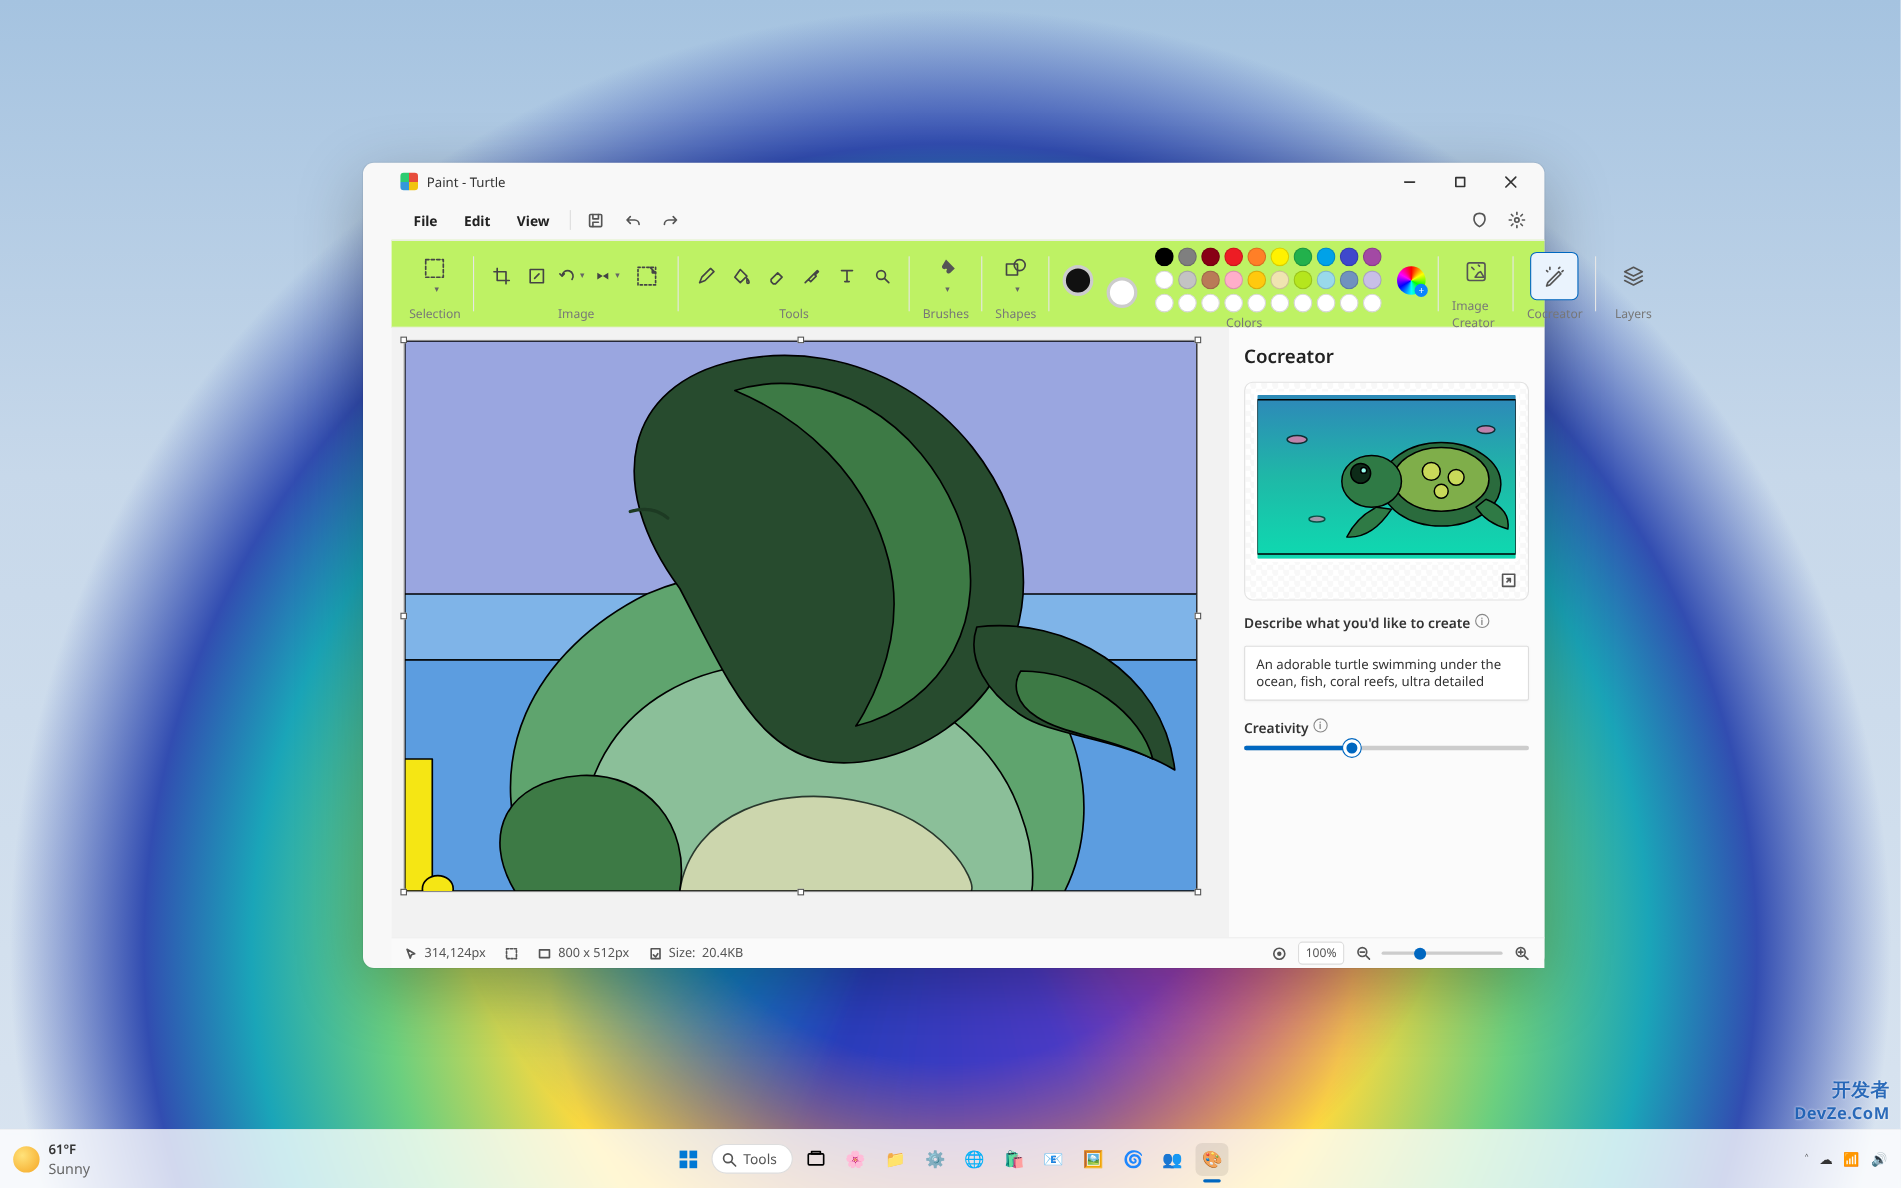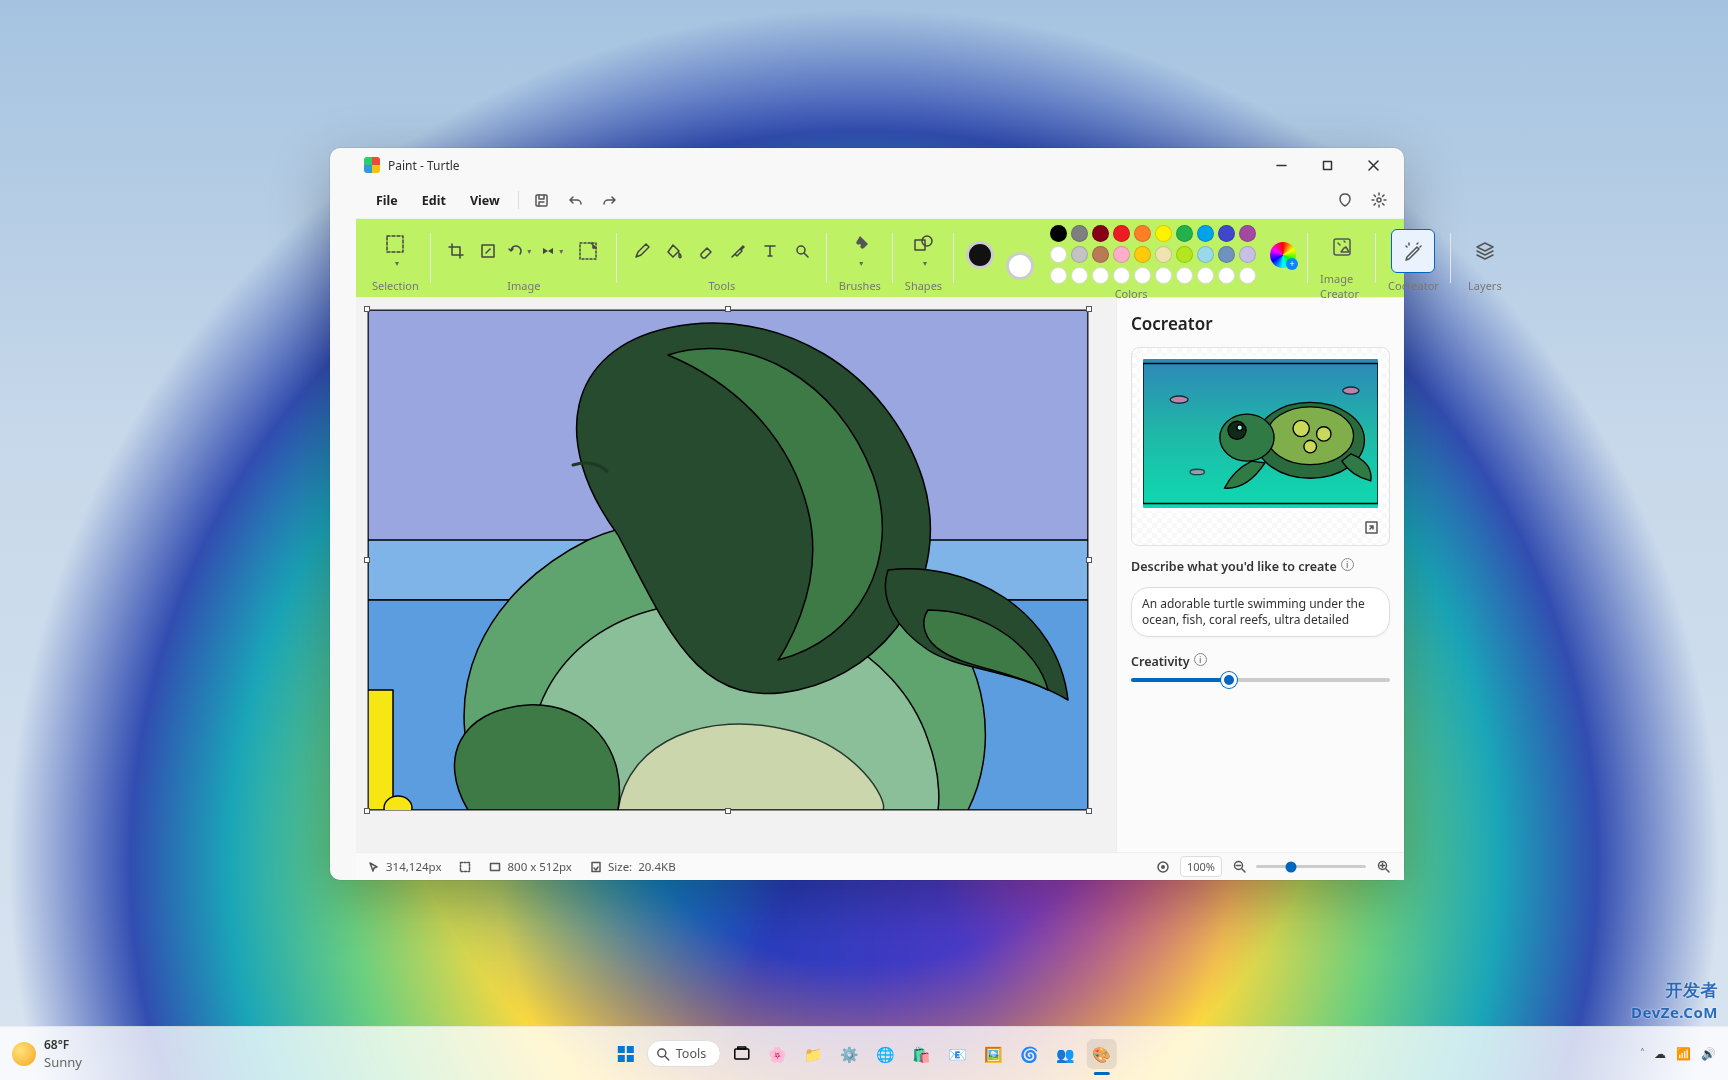--- a/index.html
+++ b/index.html
@@ -84,21 +84,21 @@
 
 .canvas-svg { width:100%; height:100%; display:block; }
 
 .panel { width:288px; background:#fbfbfb; border-left:1px solid #eee; padding:14px 14px; display:flex; flex-direction:column; gap:12px; }
 .panel h2 { font-size:17px; font-weight:600; color:#222; }
 .preview-card { border:1px solid #e2e2e2; border-radius:8px; padding:8px; background:repeating-conic-gradient(#f8f8f8 0 25%, #fff 0 50%) 0 0/10px 10px; display:flex;flex-direction:column; }
 .preview-img { width:100%; height:155px; border-radius:4px; background:linear-gradient(180deg,#2d8ab8 0,#1fb8a7 40%,#0fd8b0 100%); position:relative; overflow:hidden; border:3px solid #fff;}
 .exp { align-self:flex-end; margin-top:6px; color:#555; width:20px;height:20px;display:flex;align-items:center;justify-content:center;cursor:pointer;}
 .field-lbl { font-size:12.5px; color:#333; font-weight:600; display:flex; gap:4px;}
 .info{width:13px;height:13px;border:1px solid #888;border-radius:50%;font-size:9px;color:#888;display:inline-flex;align-items:center;justify-content:center;}
-.prompt-box { border:1px solid #ddd; background:#fff; border-radius:18px; padding:8px 10px; font-size:12px; color:#333; line-height:1.35; box-shadow:0 1px 3px rgba(0,0,0,.04);}
+.prompt-box { border:1px solid #ddd; background:#fff; border-radius:2px; padding:8px 10px; font-size:12px; color:#333; line-height:1.35; box-shadow:0 1px 3px rgba(0,0,0,.04);}
 .slider-wrap{display:flex;flex-direction:column;gap:8px;margin-top:4px;}
 .slider{position:relative;height:4px;background:#ccc;border-radius:2px;}
 .slider .prog{position:absolute;left:0;top:0;bottom:0;width:38%;background:#0067c0;border-radius:2px;}
 .slider .thumb{position:absolute;left:38%;top:50%;width:16px;height:16px;border-radius:50%;background:#0067c0;border:3px solid #fff;box-shadow:0 0 0 1px #0067c0;transform:translate(-50%,-50%);}
 
 
 .statusbar { height:28px; border-top:1px solid #eee; background:#fafafa; display:flex; align-items:center; padding:0 12px; font-size:11.5px; color:#555; gap:18px;}
 .statusbar .chunk{display:flex;align-items:center;gap:6px;}
 .zoom{margin-left:auto;display:flex;align-items:center;gap:8px;}
 .zoom-slider{width:110px;height:3px;background:#ccc;border-radius:2px;position:relative;}
@@ -508,21 +508,21 @@
           </svg>
         </div>
     </div>
   </div>
 </div>
 
 <div class="taskbar">
   <div class="tb-left">
     <div class="sun"></div>
     <div>
-        <div style="font-weight:600">68°F</div>
+        <div style="font-weight:600">61°F</div>
         <div style="font-size:13px;color:#666">Sunny</div>
       </div>
   </div>
   <div class="tb-center">
     <div class="tb-icon">
         <svg width="20" height="20">
           <rect x="2" y="2" width="7" height="7" fill="#0078d4" stroke="none"></rect>
           <rect x="11" y="2" width="7" height="7" fill="#0078d4" stroke="none"></rect>
           <rect x="2" y="11" width="7" height="7" fill="#0078d4" stroke="none"></rect>
           <rect x="11" y="11" width="7" height="7" fill="#0078d4" stroke="none"></rect>

